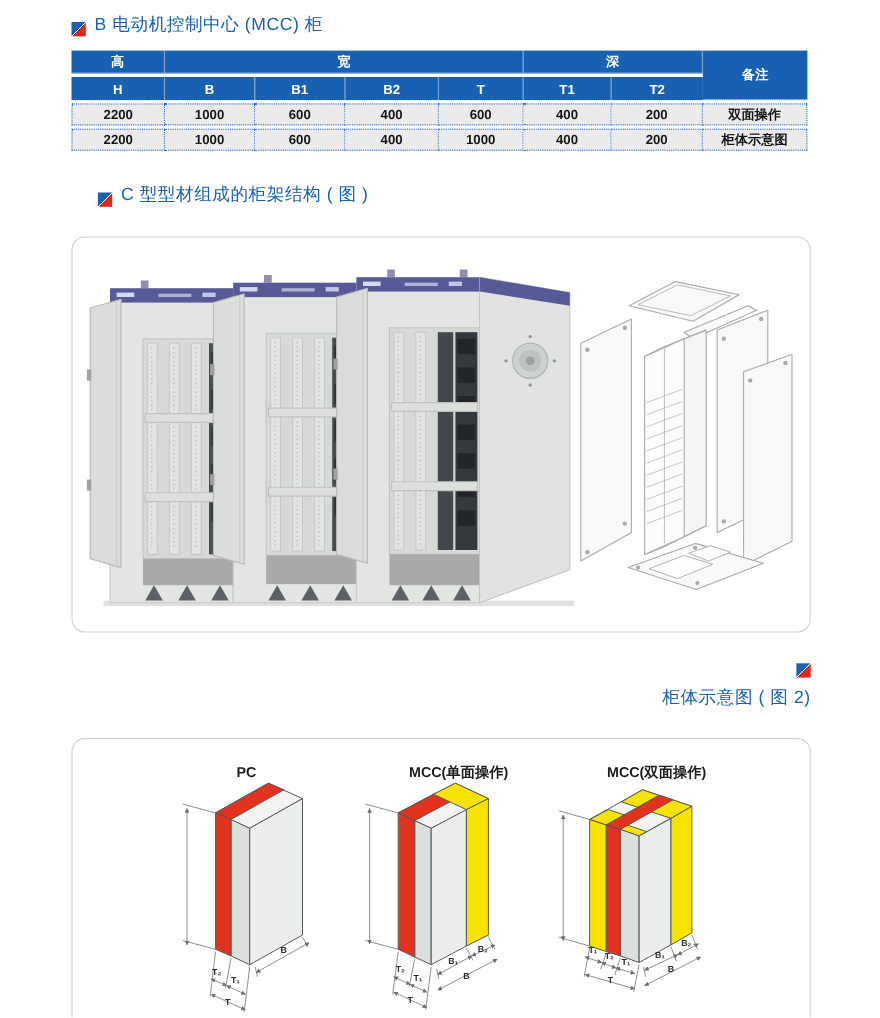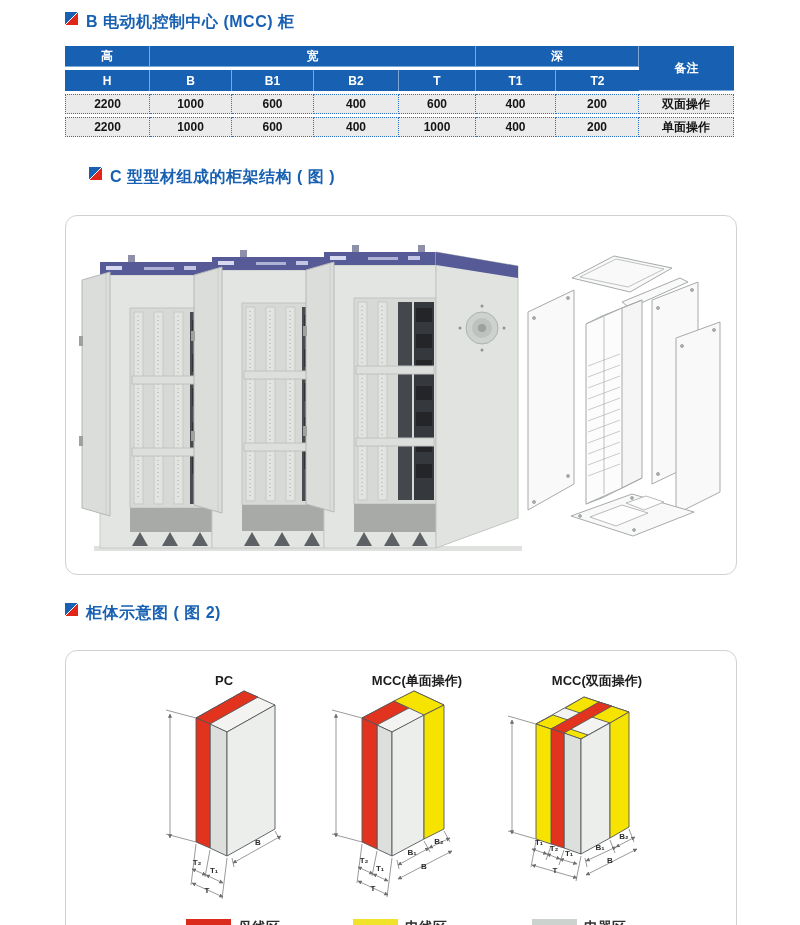--- a/index.html
+++ b/index.html
@@ -1,38 +1,38 @@
 <!DOCTYPE html>
 <html><head>
 <meta charset="utf-8">
 <style>
   * { margin:0; padding:0; box-sizing:border-box; }
   html,body { width:800px; background:#ffffff; font-family:"Liberation Sans","DejaVu Sans",sans-serif; }
   body { height:925px; position:relative; }
   .page { padding:12px 63px 0 65px; }
 
-  .sec-title { display:flex; align-items:flex-start; gap:8px; color:#1760b2; font-weight:bold; font-size:16px; letter-spacing:.5px; }
+  .sec-title { display:flex; align-items:flex-end; gap:8px; color:#1760b2; font-weight:normal; font-size:16px; letter-spacing:.5px; }
   .sec-icon { width:13px; height:13px; flex:0 0 13px;
     background:linear-gradient(135deg,#1760b2 48%,#ffffff 48%,#ffffff 53%,#e0251b 53%); }
 
   table.spec { border-collapse:separate; border-spacing:0 3px; width:669px; margin-top:10px; table-layout:fixed; }
   table.spec th { background:#1760b2; color:#fff; font-size:12px; font-weight:bold; height:21px; padding:0; }
   table.spec thead th { border-right:1px solid rgba(255,255,255,.45); }
   table.spec thead tr th:last-child { border-right:none; }
   table.spec thead tr.r1 th { border-bottom:1px solid rgba(255,255,255,.45); }
   table.spec thead th.note { border-bottom:none;text-align:center; }
   table.spec td { background:#ebebeb; color:#141414; font-size:12px; font-weight:bold; text-align:center; height:20px;
     border-top:1px dotted #2e6fc2; border-bottom:1px dotted #2e6fc2; border-right:1px dotted #2e6fc2; }
   table.spec td:first-child { border-left:1px dotted #2e6fc2; }
 
   .figbox { width:672px; border:1px solid #cfd1d3; border-radius:12px; background:#fff; overflow:hidden; }
   .figbox.c { height:360px; margin-top:27px; }
   .figbox.d { height:297px; margin-top:26px; }
   .mt-c { margin-top:27px;padding-left:24px; }
-  .mt-d { margin-top:28px; }
+  .mt-d { margin-top:28px;flex-direction:column; }
   svg { display:block; }
   .dimtxt { font-size:8px; font-weight:bold; fill:#2b2b2b; }
   .diagtitle { font-size:13px; font-weight:bold; fill:#1c1c1c; }
   .legendtxt { font-size:14px; font-weight:bold; fill:#2e2e2e; }
 </style>
 </head>
 <body>
 
 <div class="page">
 
@@ -81,21 +81,21 @@
         <td>双面操作</td>
       </tr>
       <tr>
         <td>2200</td>
         <td>1000</td>
         <td>600</td>
         <td>400</td>
         <td>1000</td>
         <td>400</td>
         <td>200</td>
-        <td>单面操作</td>
+        <td>柜体示意图</td>
       </tr>
     </tbody>
   </table>
 
   <div class="sec-title mt-c">
     <span class="sec-icon"></span>
     <span>C 型型材组成的柜架结构 ( 图 )</span>
   </div>
 
   <div class="figbox c">

